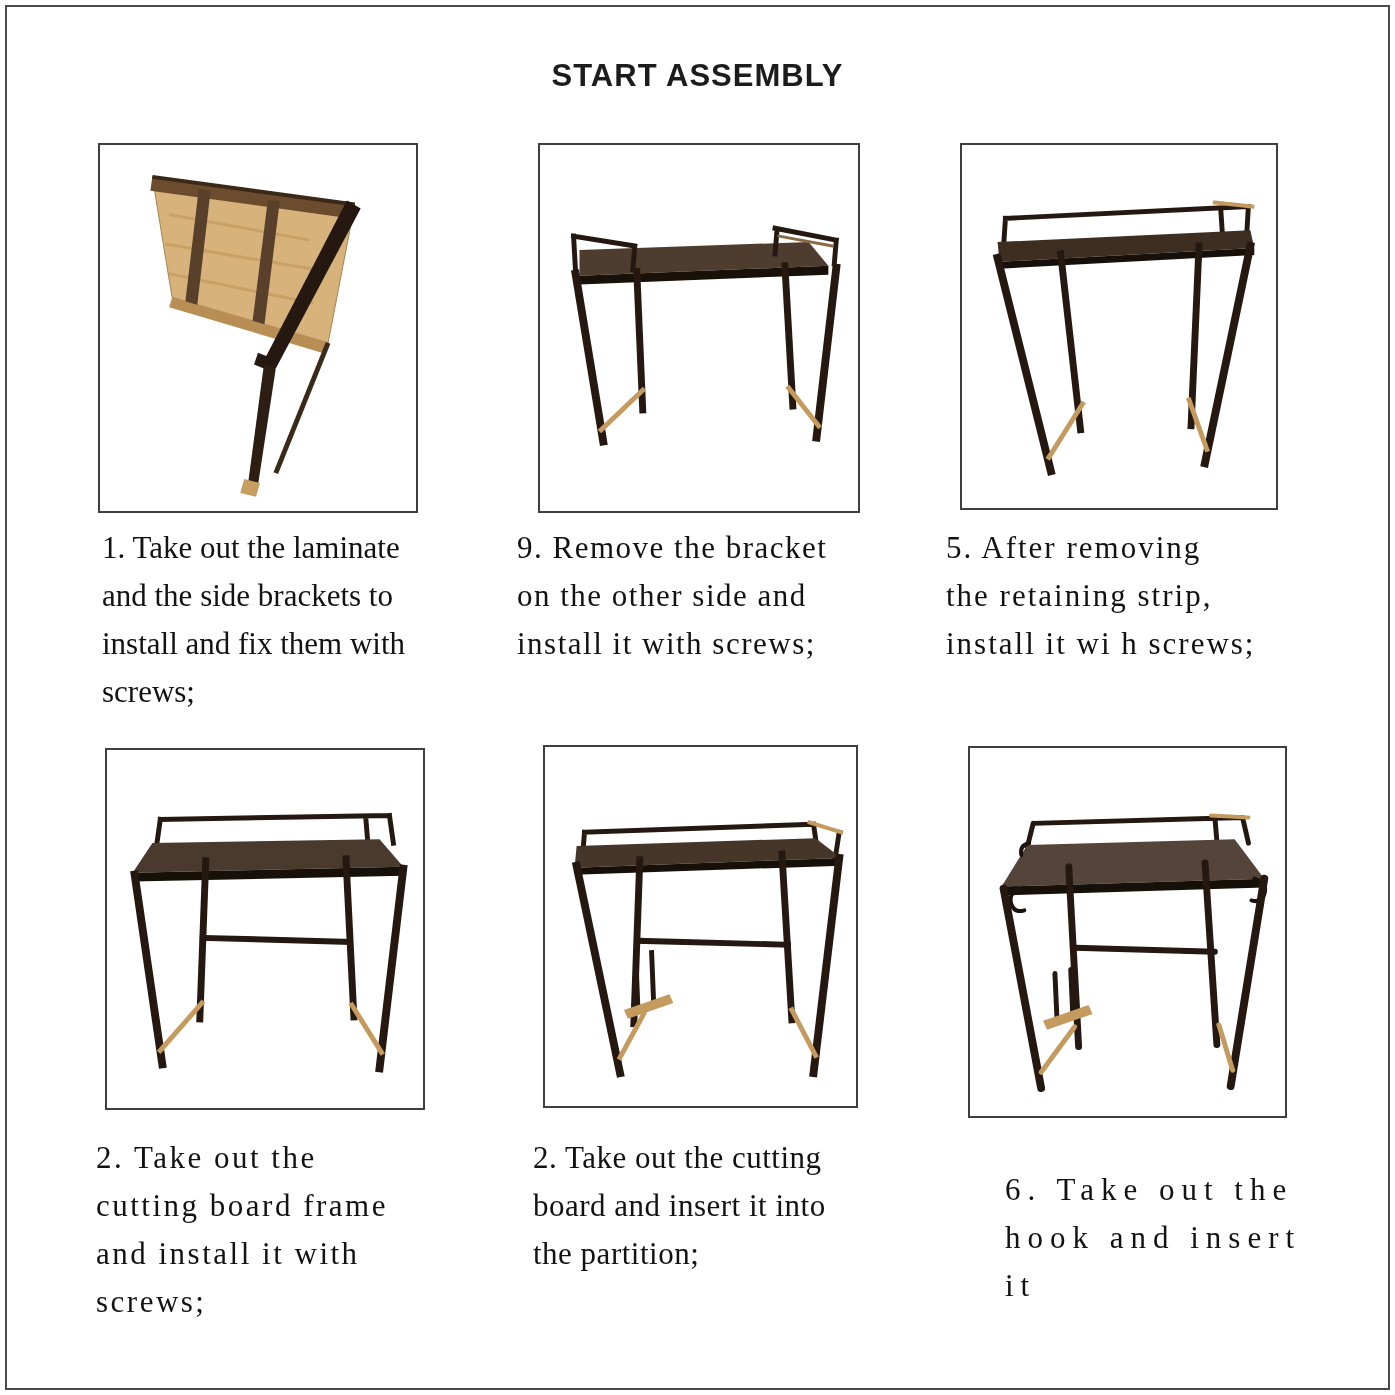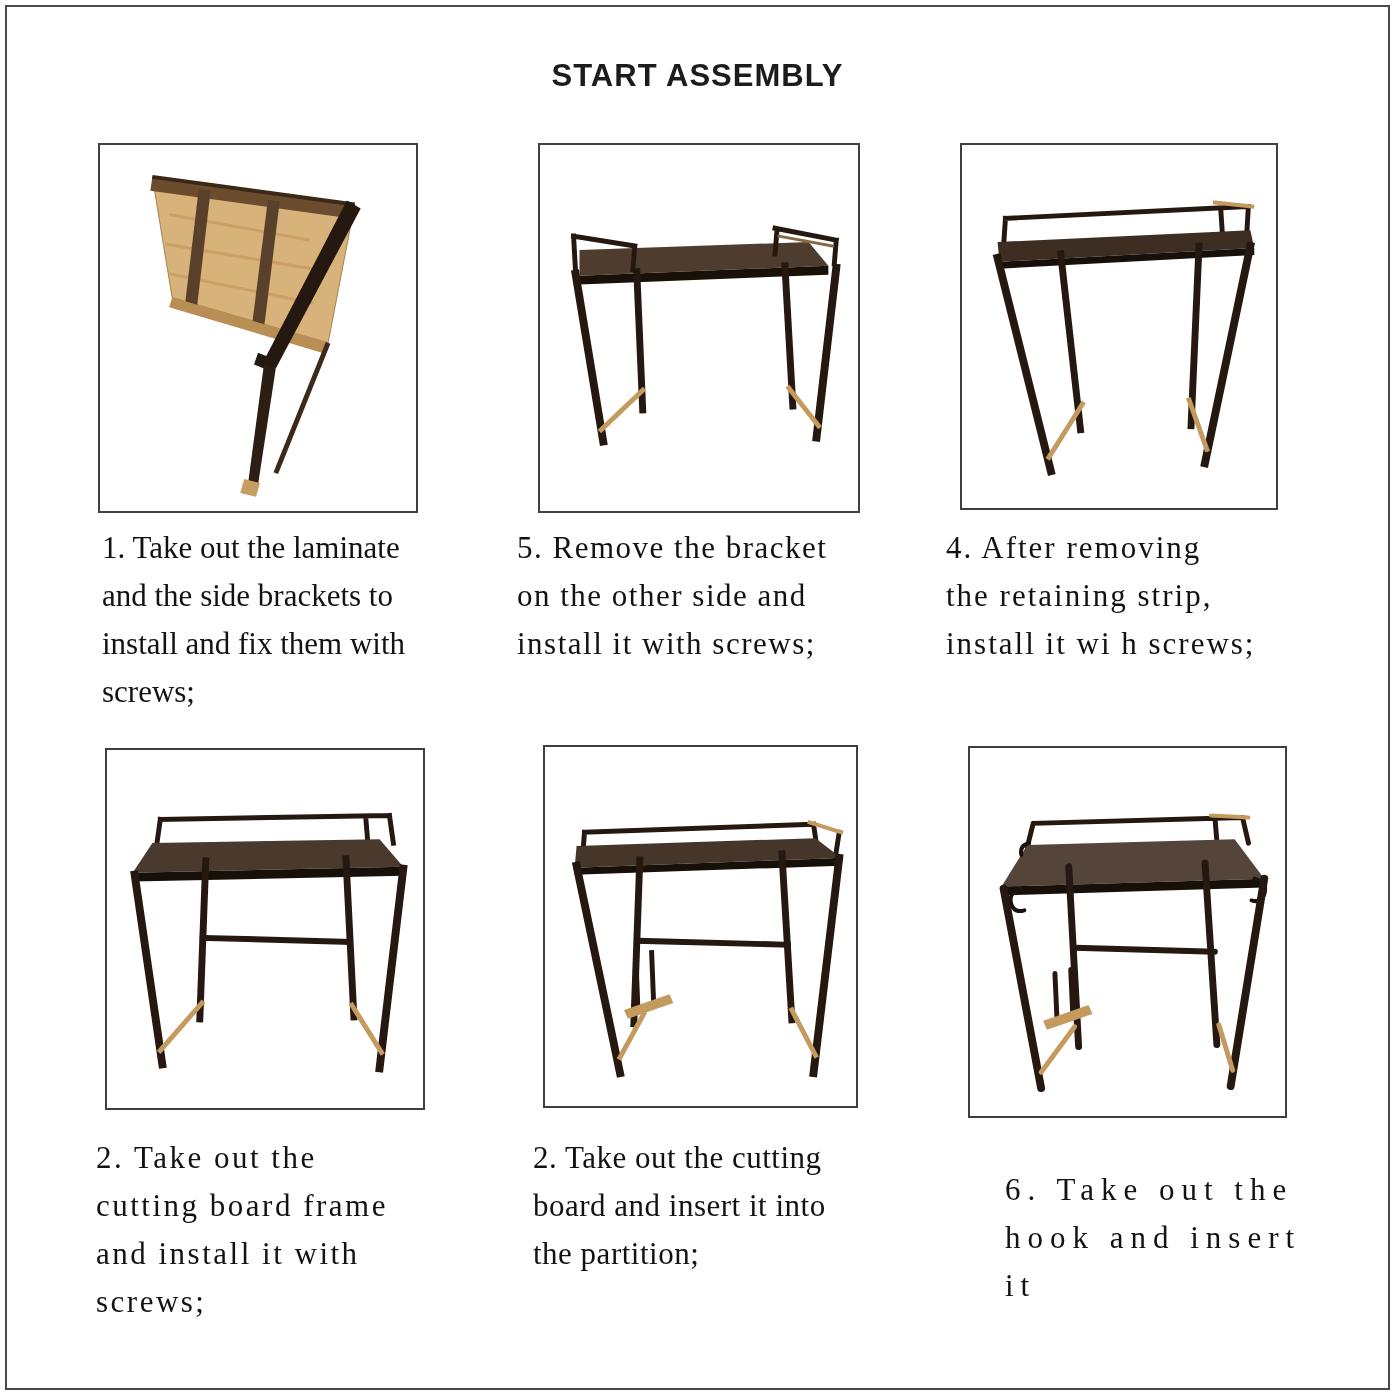--- a/index.html
+++ b/index.html
@@ -149,24 +149,24 @@
         </g>
         <path d="M72,328 L106,282 M266,326 L252,280" stroke="#c49a5e" stroke-width="5" fill="none"></path>
       </g>
     </svg>
   </div>
 
   <div class="caption c1">1. Take out the laminate
 and the side brackets to
 install and fix them with
 screws;</div>
-  <div class="caption c2">5. Remove the bracket
+  <div class="caption c2">9. Remove the bracket
 on the other side and
 install it with screws;</div>
-  <div class="caption c3">4. After removing
+  <div class="caption c3">5. After removing
 the retaining strip,
 install it wi h screws;</div>
   <div class="caption c4">2. Take out the
 cutting board frame
 and install it with
 screws;</div>
   <div class="caption c5">2. Take out the cutting
 board and insert it into
 the partition;</div>
   <div class="caption c6">6. Take out the

